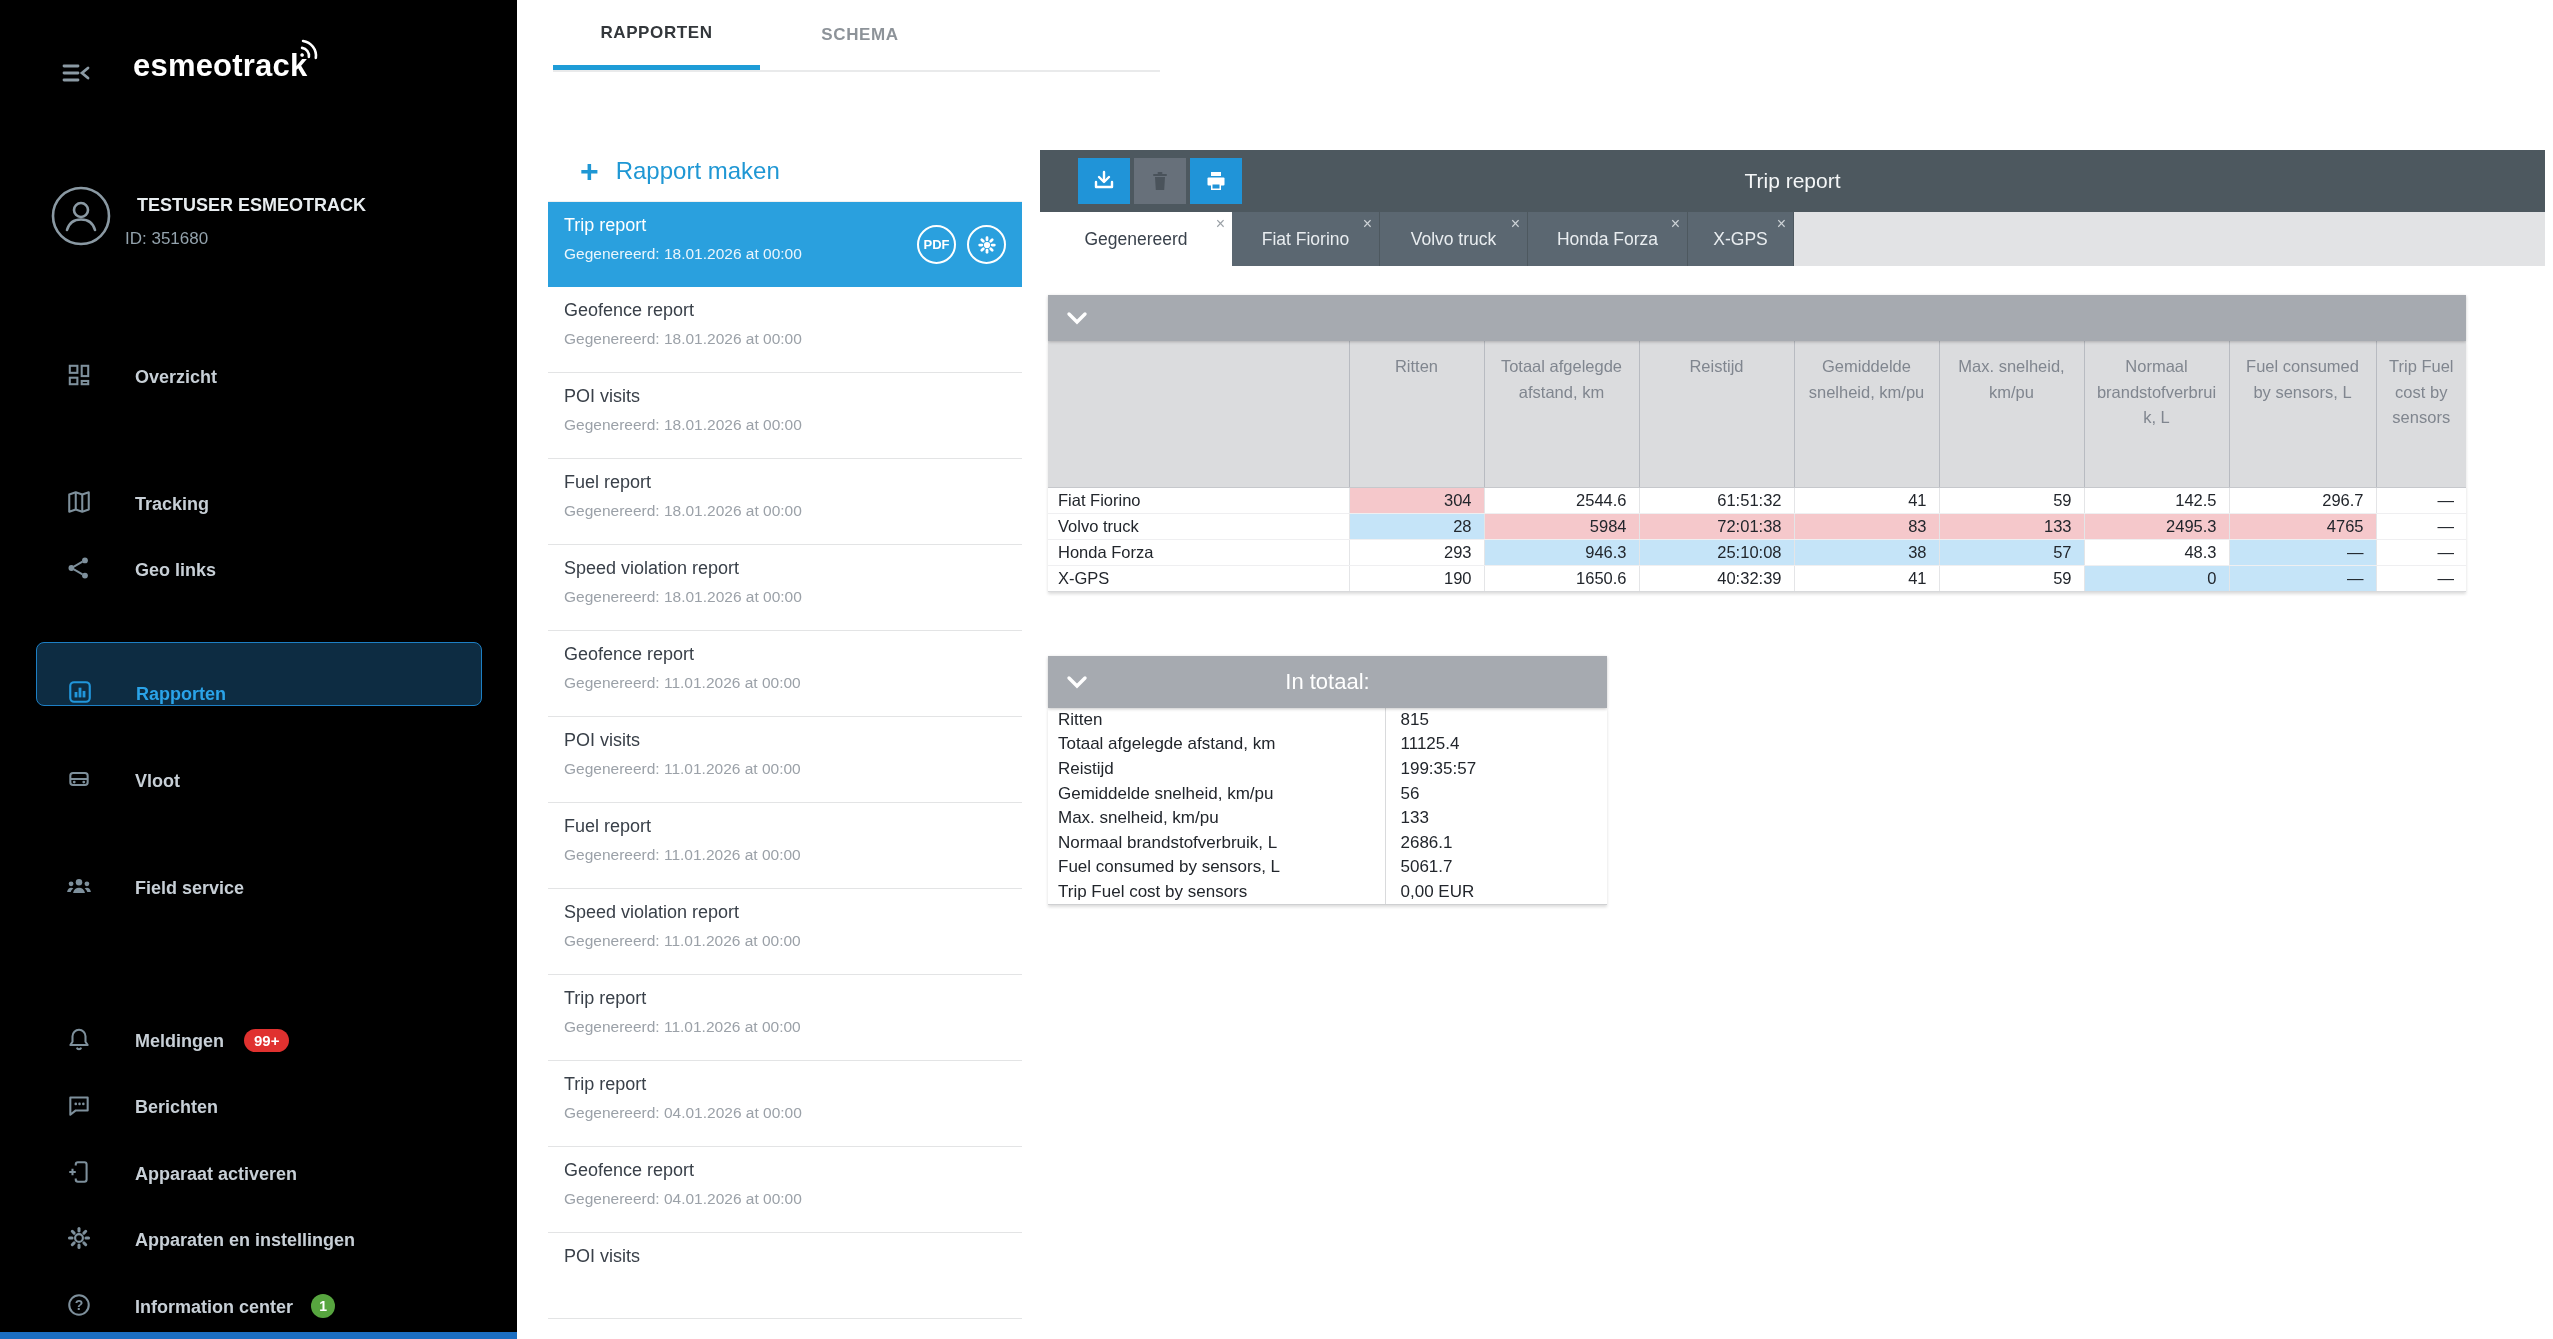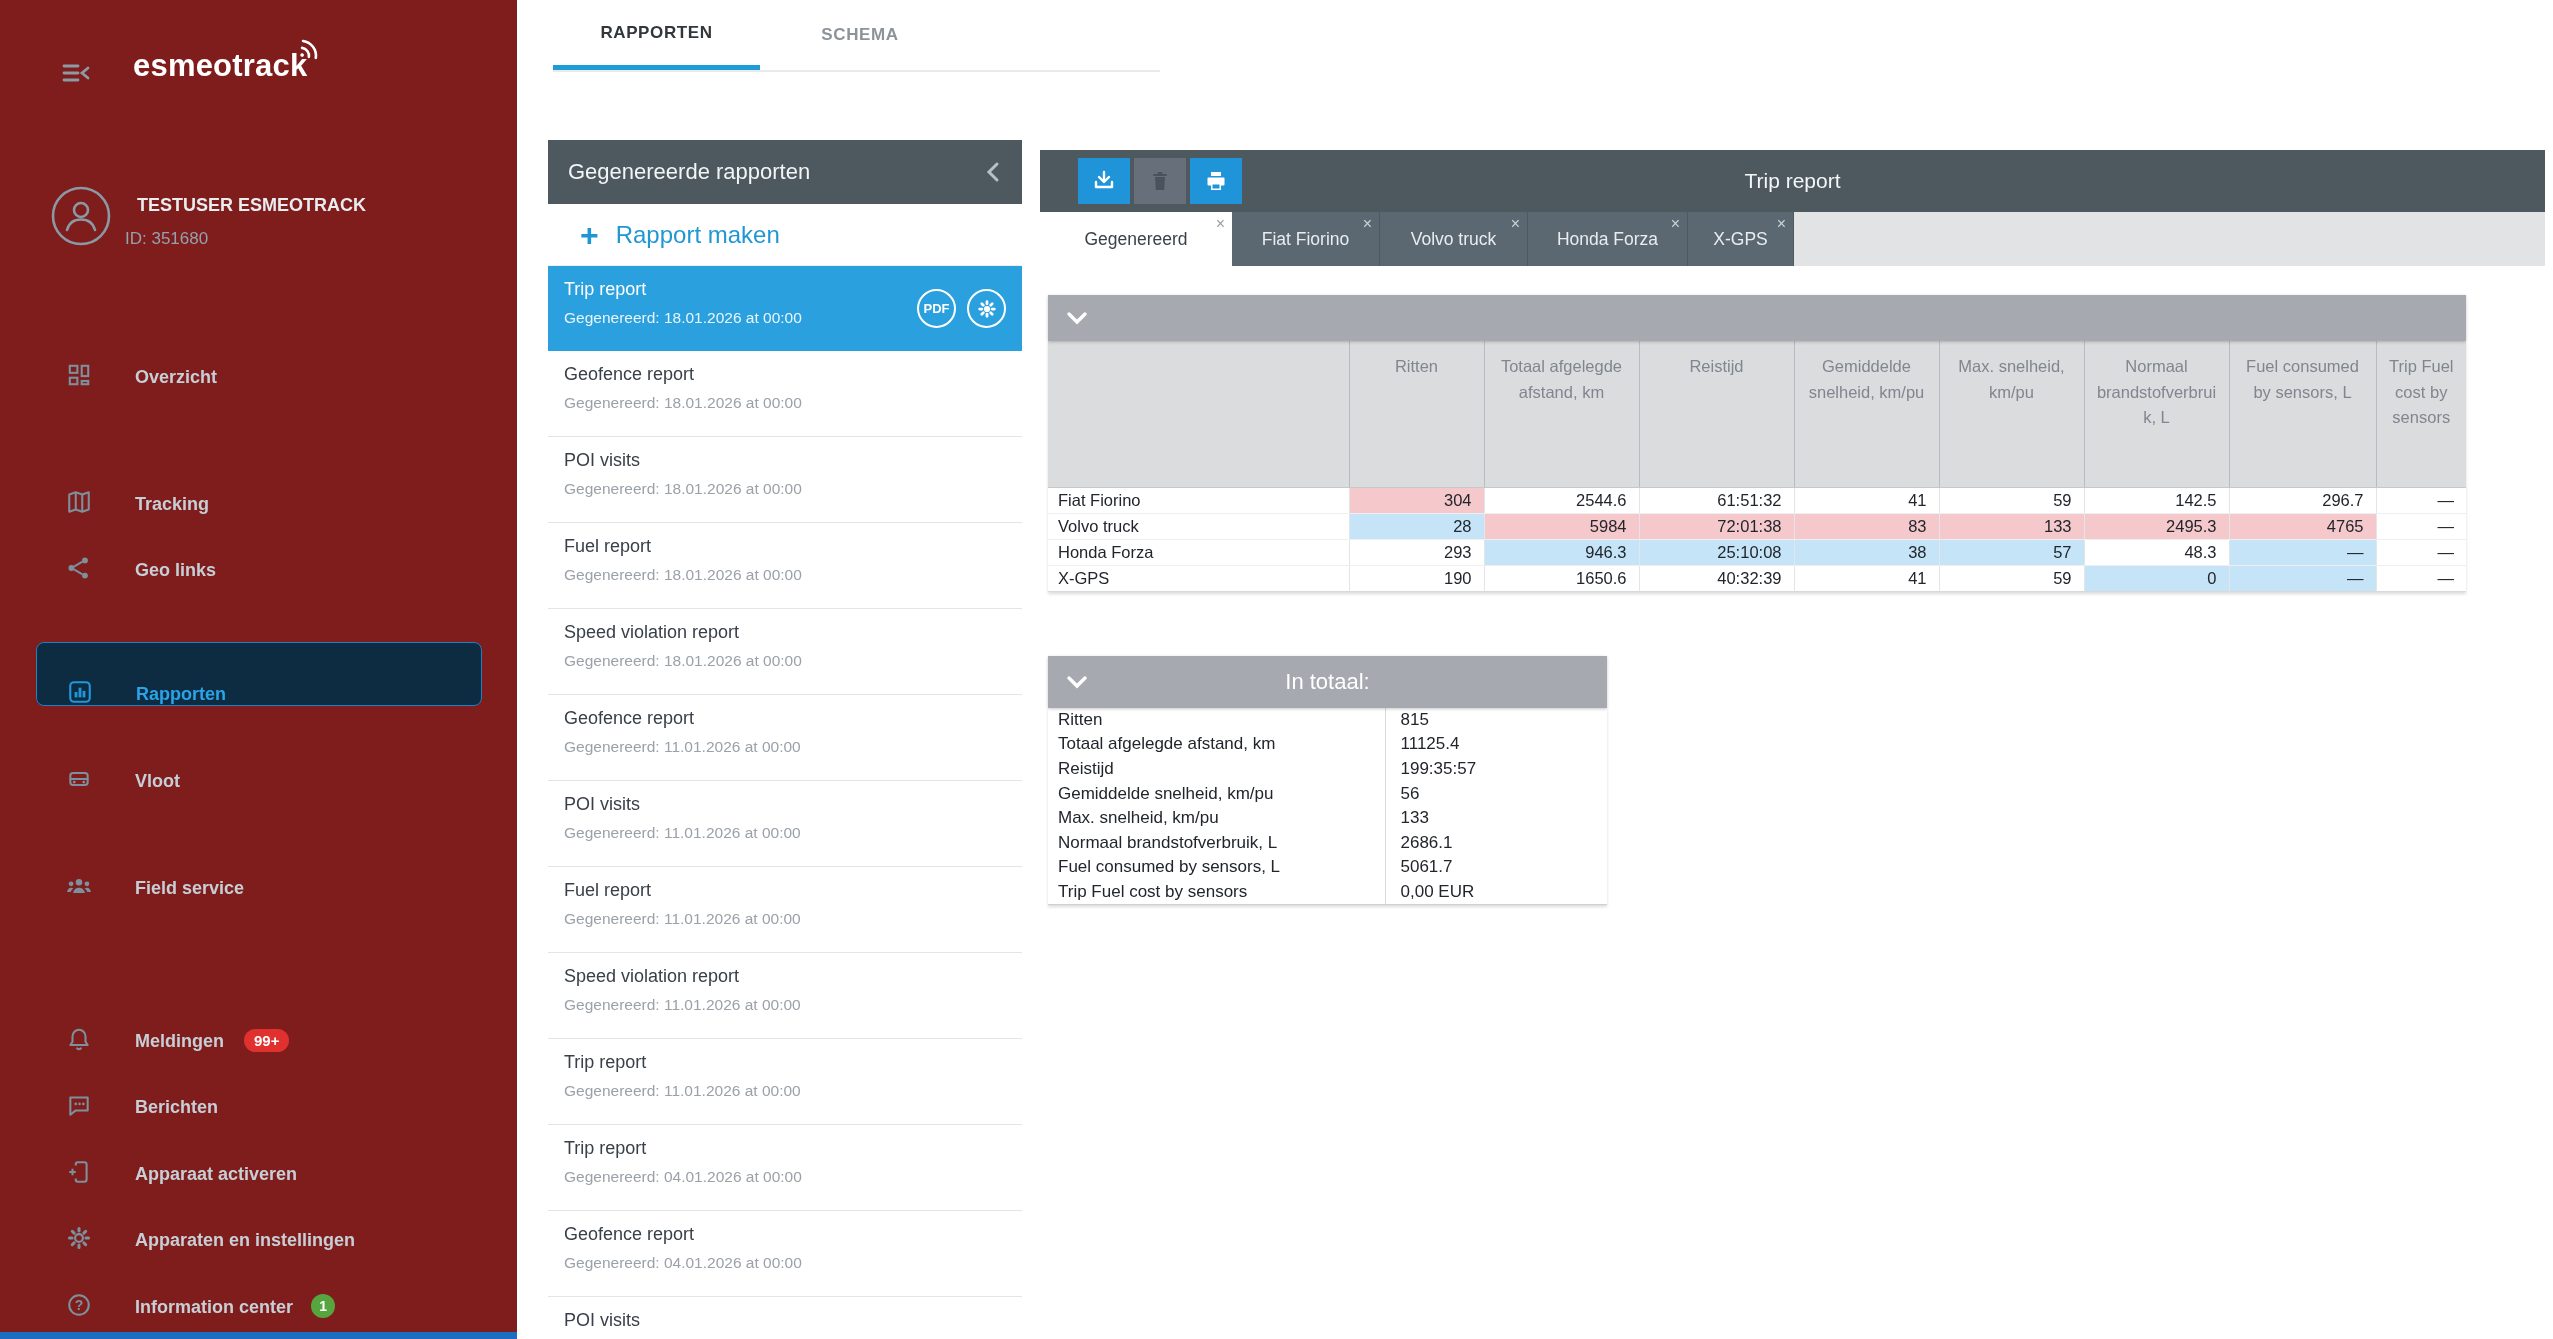--- a/index.html
+++ b/index.html
@@ -2,21 +2,21 @@
 <html><head>
 <meta charset="utf-8">
 <style>
   * { box-sizing: border-box; margin: 0; padding: 0; }
   html,body { width:2553px; height:1339px; overflow:hidden; }
   body {
     font-family: "Liberation Sans", "DejaVu Sans", sans-serif;
     background:#ffffff; position:relative;
   }
   
-  .sidebar { position:absolute; left:0; top:0; width:517px; height:1339px; background:#7f1d1d; color:#c7cfd6; }
+  .sidebar { position:absolute; left:0; top:0; width:517px; height:1339px; background:#000000; color:#c7cfd6; }
   .collapse-btn { position:absolute; left:60px; top:60px; width:32px; height:30px; cursor:pointer; }
   .logo { position:absolute; left:133px; top:48px; font-size:31px; font-weight:bold; color:#ffffff; letter-spacing:.2px; }
   .logo-signal { position:absolute; right:-16px; top:-12px; }
   .user-block { position:absolute; left:50px; top:185px; width:430px; }
   .user-avatar { position:absolute; left:0; top:0; }
   .user-name { position:absolute; left:87px; top:10px; font-size:18px; font-weight:bold; color:#e8edf0; white-space:nowrap; }
   .user-id { position:absolute; left:75px; top:44px; font-size:17px; color:#93a2ac; }
   .nav-item { position:absolute; left:36px; width:446px; height:64px; display:flex; align-items:flex-end; padding-left:30px; cursor:pointer; border-radius:8px; }
   .nav-icon { width:26px; height:26px; flex:0 0 26px; display:flex; align-items:center; justify-content:center; }
   .nav-label { margin-left:43px; font-size:18px; font-weight:bold; color:#c7cfd6; white-space:nowrap; }
@@ -301,28 +301,20 @@
 
   <div class="bottom-accent"></div>
 </div>
 
 <div class="main-tabs">
   <div class="main-tab active">RAPPORTEN</div>
   <div class="main-tab inactive">SCHEMA</div>
 </div>
 
 <div class="list-panel">
-  <div class="list-header">
-    <span class="list-header-title">Gegenereerde rapporten</span>
-    <span>
-      <svg class="icn" width="14" height="22" viewBox="0 0 14 22">
-        <polyline points="11,3 3,11 11,19" stroke="#b9c0c5" stroke-width="3" fill="none" stroke-linecap="round"></polyline>
-      </svg>
-    </span>
-  </div>
 
   <div class="list-create">
     <span class="plus-glyph">+</span>
     <span class="list-create-label">Rapport maken</span>
   </div>
 
   <div class="list-item selected">
     <div class="item-title">Trip report</div>
     <div class="item-sub">Gegenereerd: 18.01.2026 at 00:00</div>
     <div class="item-actions">

